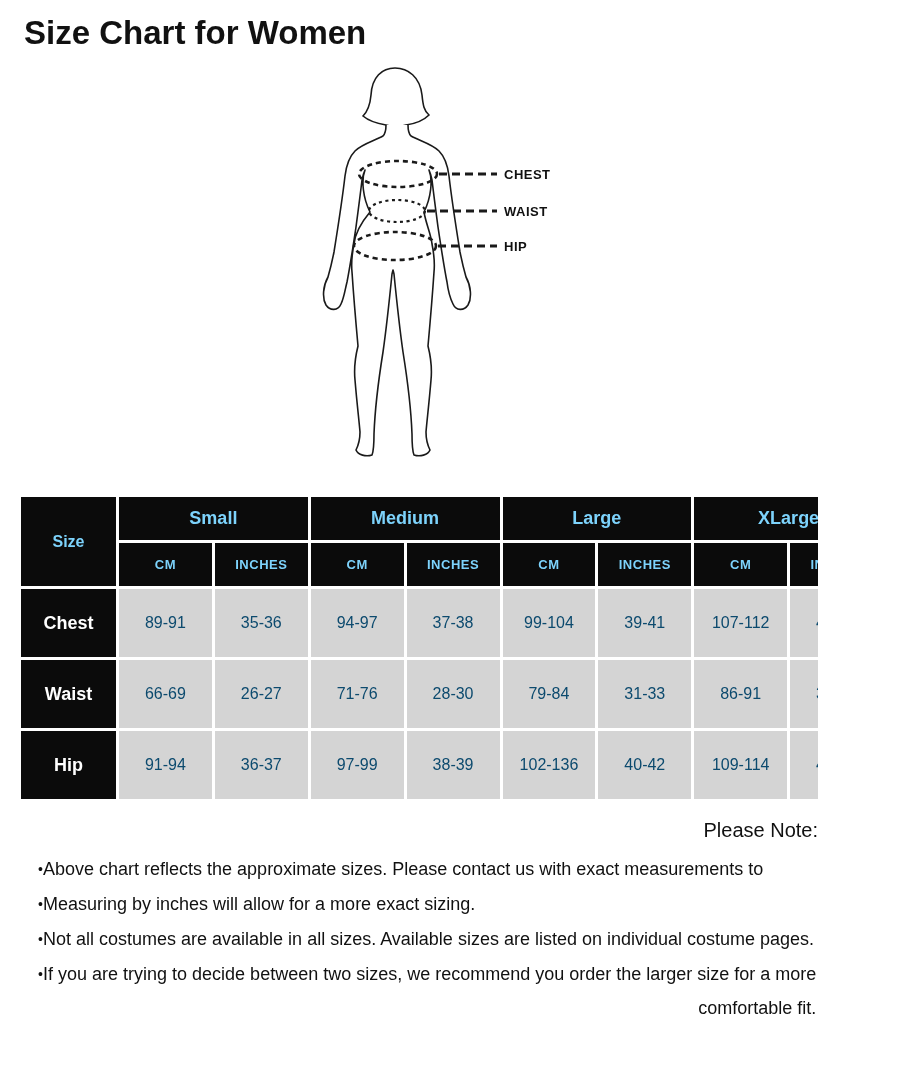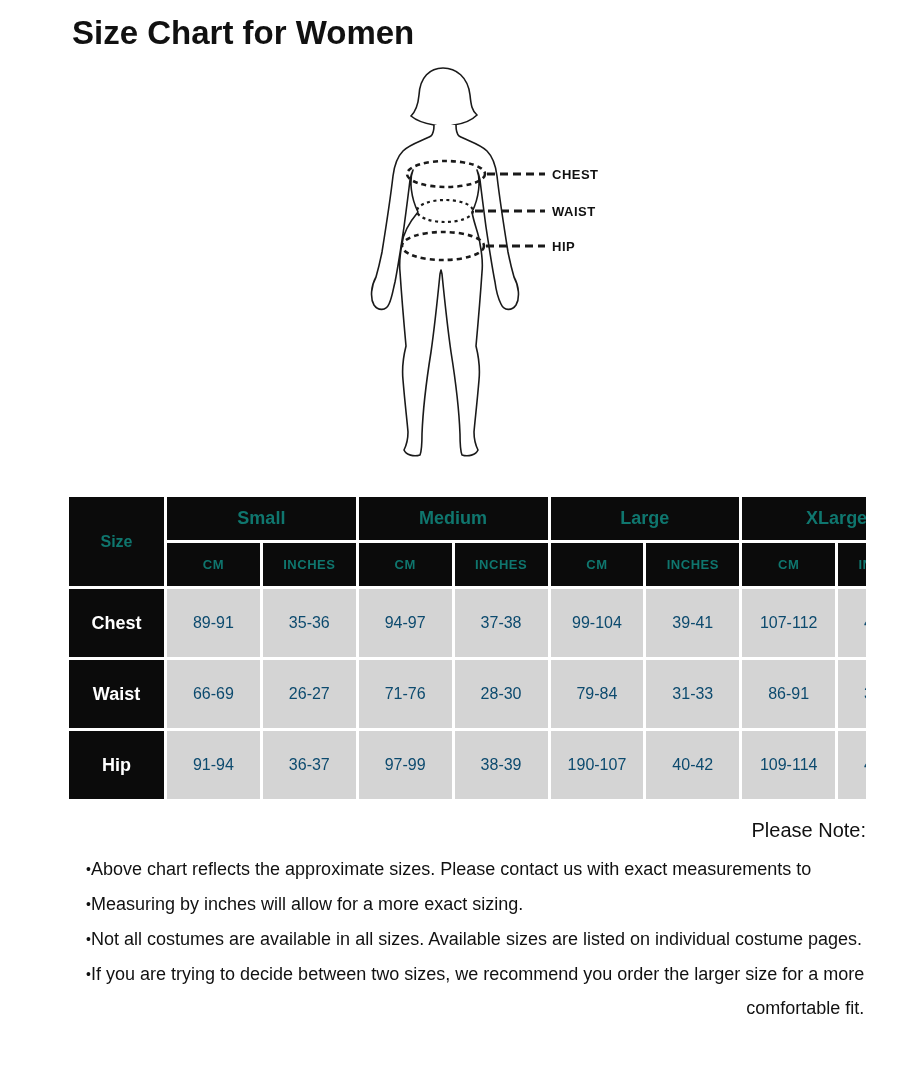--- a/index.html
+++ b/index.html
@@ -8,21 +8,20 @@
     background: #ffffff;
     font-family: "Liberation Sans", sans-serif;
     color: #111111;
   }
   .page {
     width: 818px;
     height: 1080px;
     background: #ffffff;
     overflow: hidden;
     position: relative;
-    padding-left: 48px;
   }
   .page-title {
     margin: 0;
     padding: 14px 0 0 24px;
     font-size: 33px;
     font-weight: bold;
     color: #111111;
     letter-spacing: 0px;
   }
   .figure-wrap {
@@ -49,21 +48,21 @@
     margin-left: 18px;
     background: #ffffff;
   }
   table.size-table th, table.size-table td {
     padding: 0;
     text-align: center;
     vertical-align: middle;
   }
   .hdr {
     background: #0b0b0b;
-    color: #0f766e;
+    color: #7dd3fc;
     font-weight: bold;
     margin-left: 8px;
   }
   .group-hdr { font-size: 18px; height: 43px; }
   .unit-hdr  { font-size: 13px; height: 43px; letter-spacing: 0.5px; }
   .corner-hdr { font-size: 16px; }
   .row-hdr   { background: #0b0b0b; color: #ffffff; font-weight: bold; font-size: 18px; }
   td.val {
     background: #d4d4d4;
     color: #0c4a6e;
@@ -228,21 +227,21 @@
       <td class="val">31-33</td>
       <td class="val">86-91</td>
       <td class="val">34-36</td>
     </tr>
     <tr>
       <td class="row-hdr">Hip</td>
       <td class="val">91-94</td>
       <td class="val">36-37</td>
       <td class="val">97-99</td>
       <td class="val">38-39</td>
-      <td class="val">190-107</td>
+      <td class="val">102-136</td>
       <td class="val">40-42</td>
       <td class="val">109-114</td>
       <td class="val">43-45</td>
     </tr>
   </tbody>
     </table>
 
   <div class="notes">
     <div class="notes-heading">Please Note:</div>
 

